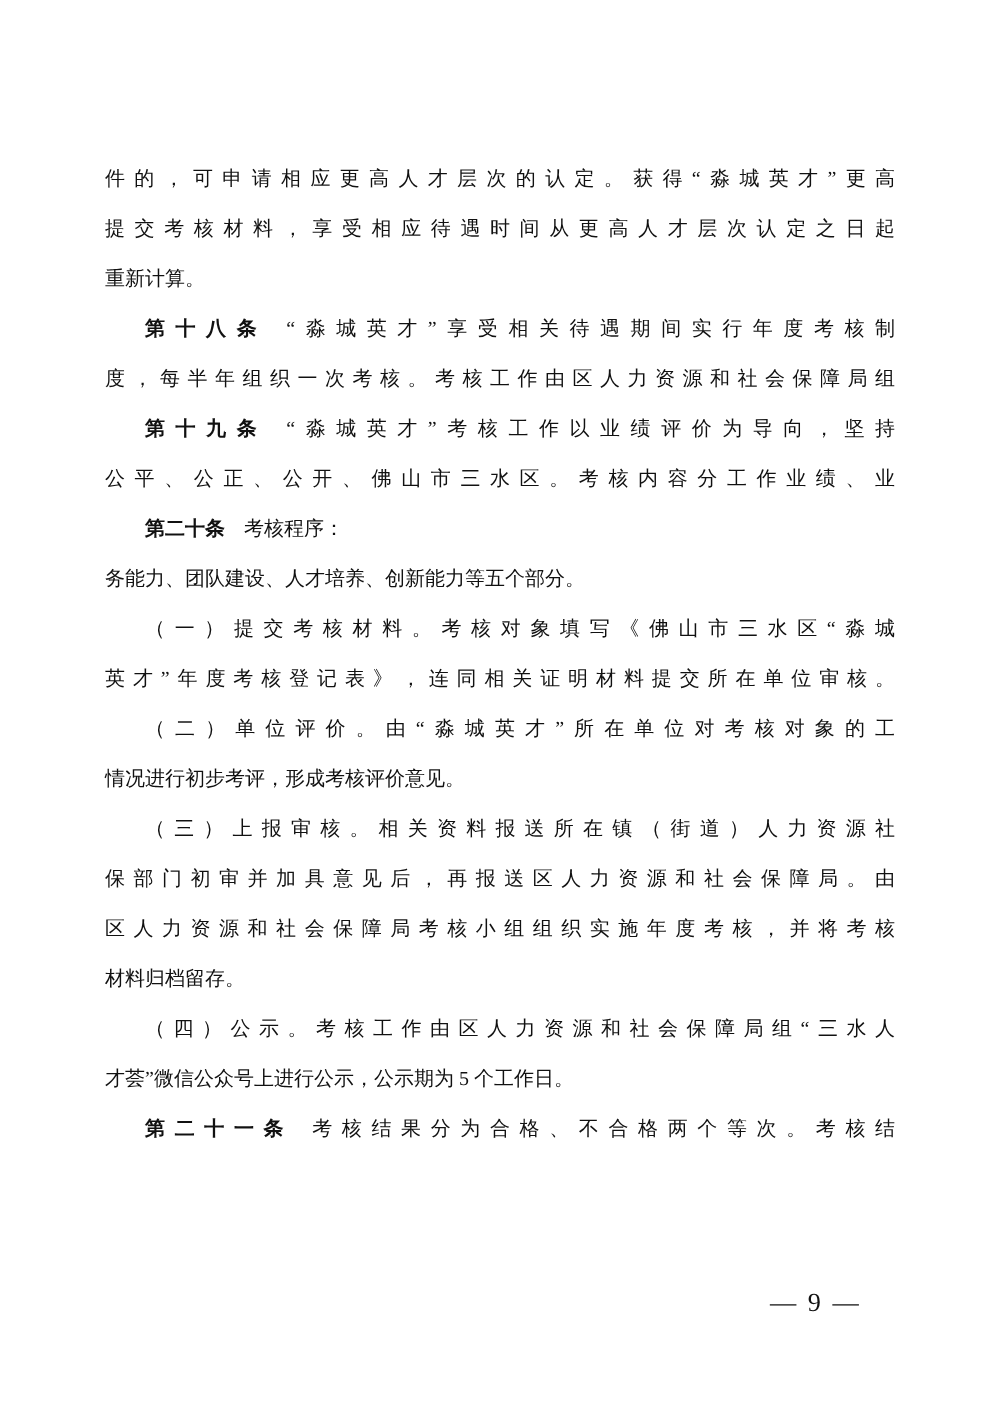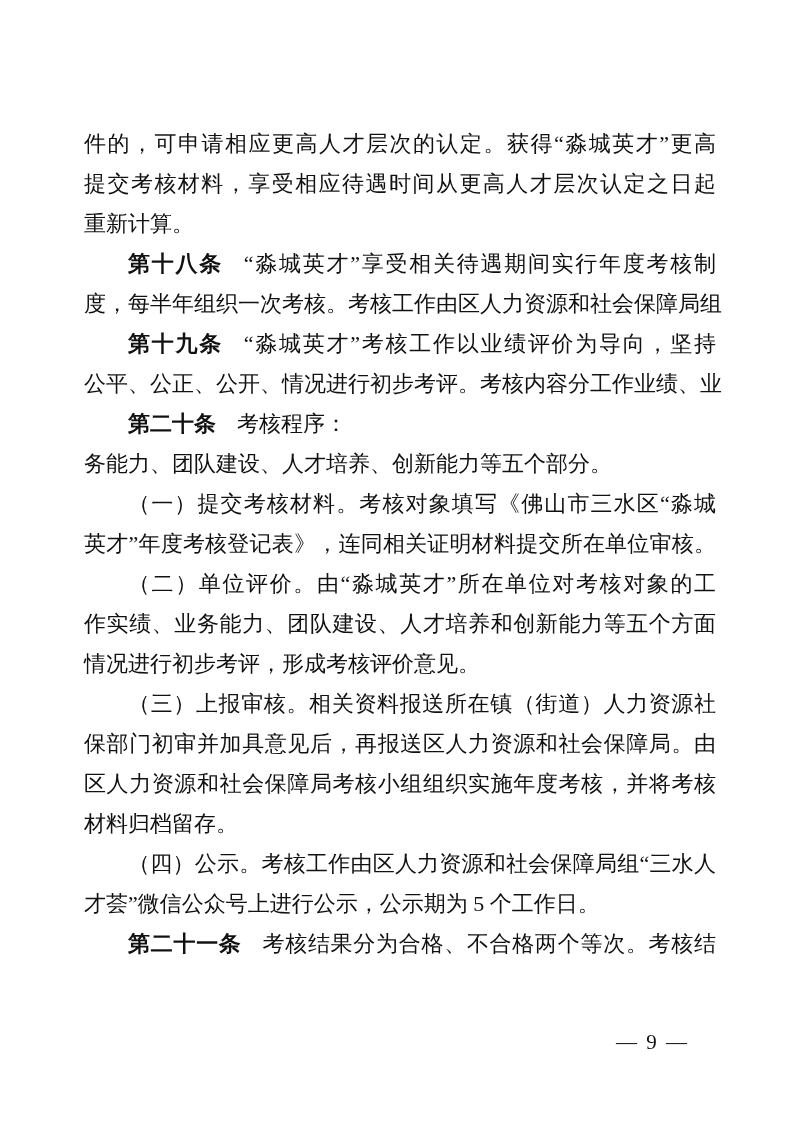--- a/index.html
+++ b/index.html
@@ -4,21 +4,21 @@
 <style>
   html,body { margin:0; padding:0; background:#ffffff; }
   .page {
     position:relative; width:800px; height:1138px;
     background:#ffffff; overflow:hidden;
     font-family:"Liberation Serif","DejaVu Serif",serif;
     color:#111111;
   }
   .doc { position:absolute; left:84px; top:124px; width:632px; }
   .line {
-    height:40px; line-height:40px; font-size:22px;
+    height:40px; line-height:40px; font-size:16px;
     white-space:nowrap; text-align:left;
   }
   .jf { text-align:justify; text-align-last:justify; }
   .ind { text-indent:2em; }
   .b {
     font-weight:bold;
     font-family:Liberation Sans, sans-serif;
     margin-right:0.95em;
   }
   .b:empty { display:none; margin-right:0; }
@@ -32,27 +32,26 @@
 <body>
 
 <div class="page">
   <div class="doc">
     <div class="line jf"><span>件的，可申请相应更高人才层次的认定。获得“淼城英才”更高</span></div>
     <div class="line jf"><span>提交考核材料，享受相应待遇时间从更高人才层次认定之日起</span></div>
     <div class="line"><span>重新计算。</span></div>
     <div class="line ind jf"><span class="b">第十八条</span><span>“淼城英才”享受相关待遇期间实行年度考核制</span></div>
     <div class="line jf"><span>度，每半年组织一次考核。考核工作由区人力资源和社会保障局组</span></div>
     <div class="line ind jf"><span class="b">第十九条</span><span>“淼城英才”考核工作以业绩评价为导向，坚持</span></div>
-    <div class="line jf"><span>公平、公正、公开、情况进行初步考评。考核内容分工作业绩、业</span></div>
+    <div class="line jf"><span>公平、公正、公开、佛山市三水区。考核内容分工作业绩、业</span></div>
     <div class="line ind"><span class="b">第二十条</span><span>考核程序：</span></div>
     <div class="line"><span>务能力、团队建设、人才培养、创新能力等五个部分。</span></div>
     <div class="line ind jf"><span>（一）提交考核材料。考核对象填写《佛山市三水区“淼城</span></div>
     <div class="line jf"><span>英才”年度考核登记表》，连同相关证明材料提交所在单位审核。</span></div>
     <div class="line ind jf"><span>（二）单位评价。由“淼城英才”所在单位对考核对象的工</span></div>
-    <div class="line jf"><span>作实绩、业务能力、团队建设、人才培养和创新能力等五个方面</span></div>
     <div class="line"><span>情况进行初步考评，形成考核评价意见。</span></div>
     <div class="line ind jf"><span>（三）上报审核。相关资料报送所在镇（街道）人力资源社</span></div>
     <div class="line jf"><span>保部门初审并加具意见后，再报送区人力资源和社会保障局。由</span></div>
     <div class="line jf"><span>区人力资源和社会保障局考核小组组织实施年度考核，并将考核</span></div>
     <div class="line"><span>材料归档留存。</span></div>
     <div class="line ind jf"><span>（四）公示。考核工作由区人力资源和社会保障局组“三水人</span></div>
     <div class="line"><span>才荟”微信公众号上进行公示，公示期为 5 个工作日。</span></div>
     <div class="line ind jf"><span class="b">第二十一条</span><span>考核结果分为合格、不合格两个等次。考核结</span></div>
   </div>
   <div class="footer">— 9 —</div>

